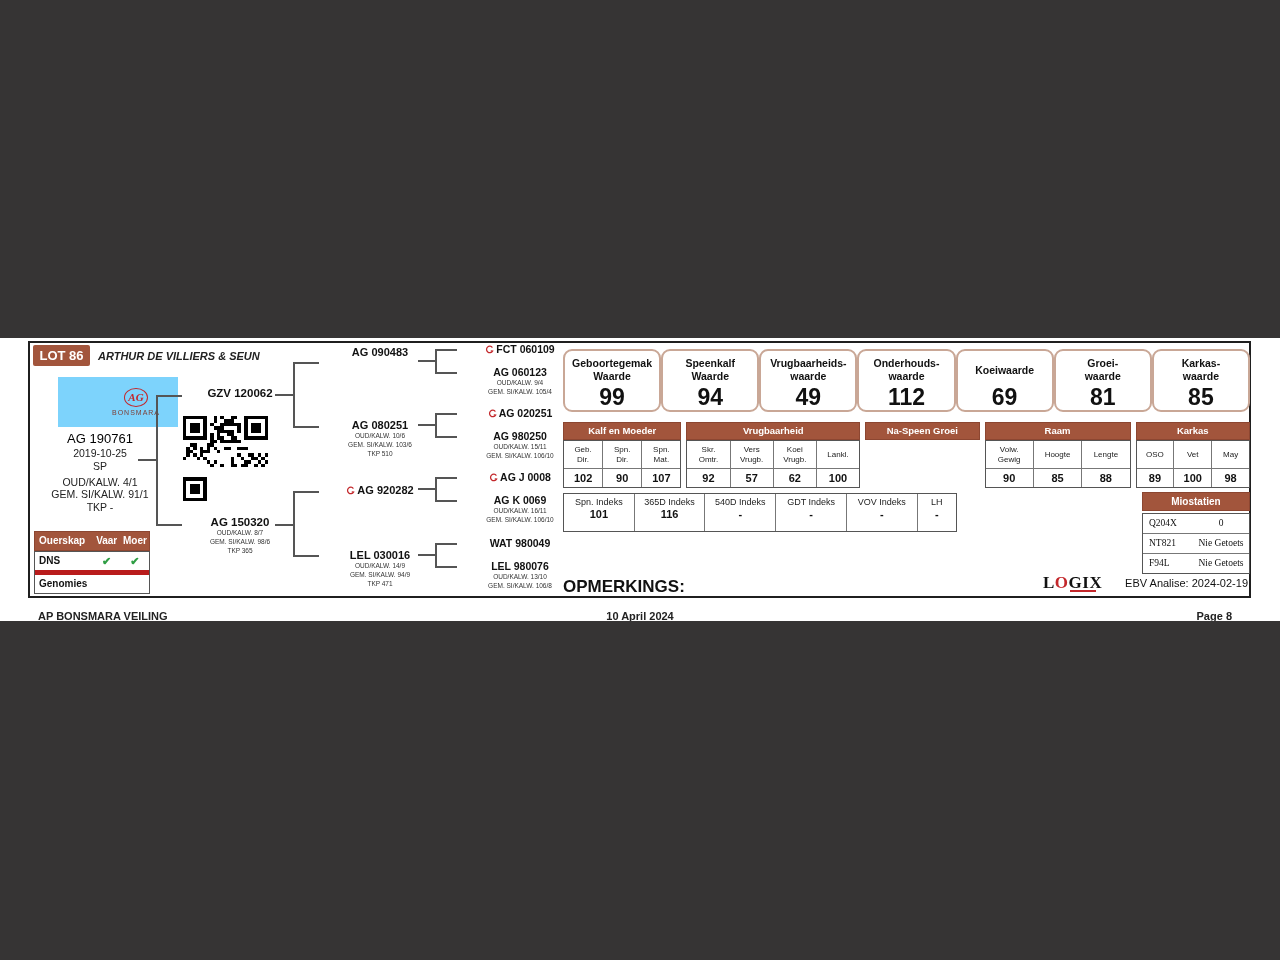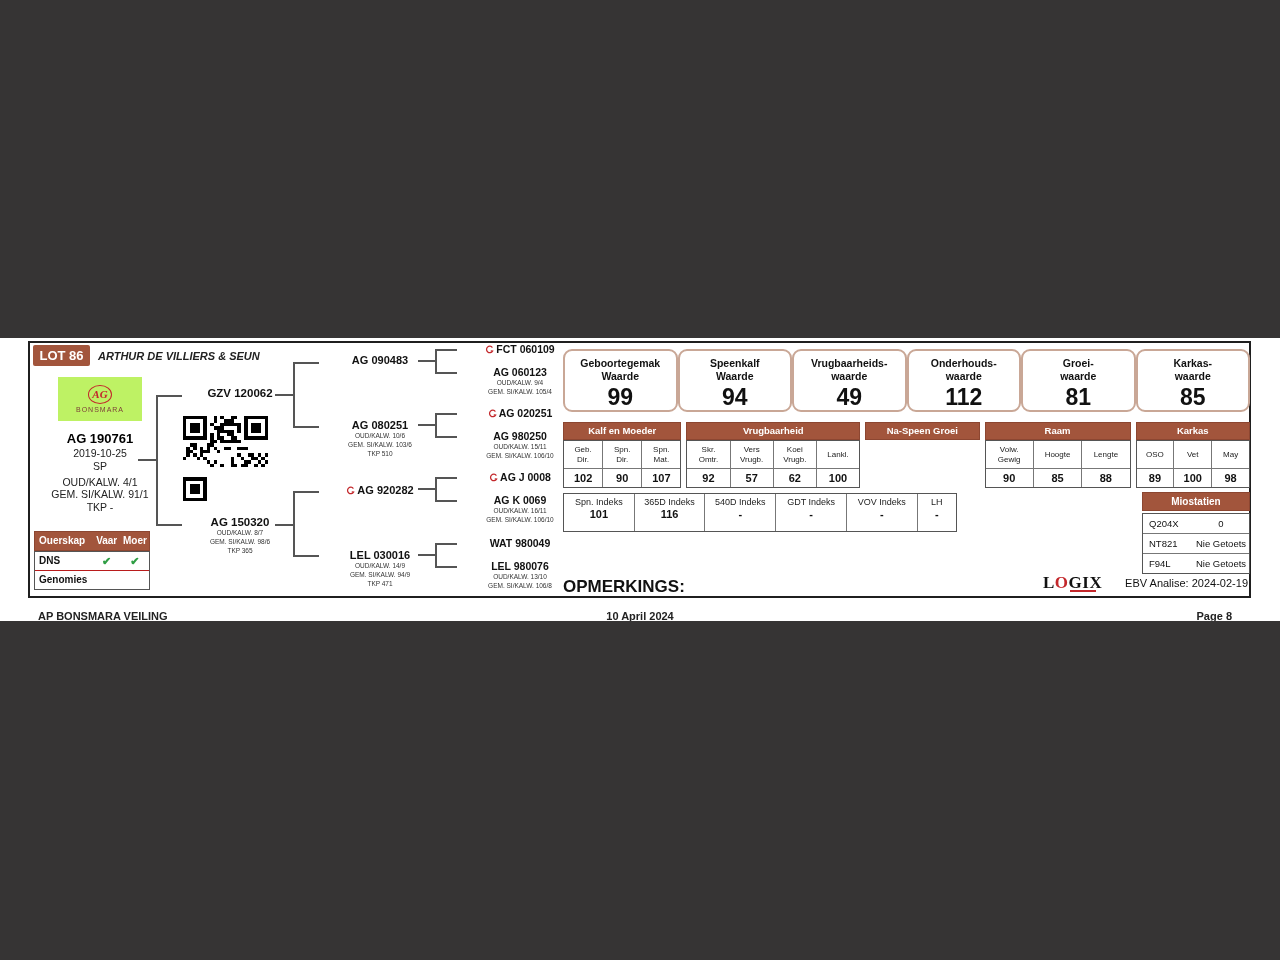--- a/index.html
+++ b/index.html
@@ -1,37 +1,37 @@
 <!DOCTYPE html>
 <html><head>
 <meta charset="utf-8">
 <style>
   html,body{margin:0;padding:0;}
   body{width:1280px;height:960px;background:#363434;font-family:"Liberation Sans",sans-serif;position:relative;overflow:hidden;}
   .page{position:absolute;left:0;top:338px;width:1280px;height:283px;background:#ffffff;}
   .card{position:absolute;left:28px;top:3px;width:1219px;height:253px;background:#fff;border:2px solid #1f1f1f;}
   .abs{position:absolute;}
-  .b{font-weight:bold;}
+  .b{font-weight:normal;}
   .ctr{text-align:center;}
   .line{position:absolute;background:#555;}
   
   .lotbadge{left:3px;top:2px;width:57px;height:21px;background:#a2553c;color:#fff;font-weight:bold;font-size:13px;line-height:21px;text-align:center;border-radius:2px;}
   .breeder{left:68px;top:7px;font-style:italic;font-weight:bold;font-size:11px;color:#222;}
-  .logo{left:28px;top:34px;width:84px;height:44px;background:#bef264;display:flex;flex-direction:column;align-items:center;justify-content:center;}
+  .logo{left:28px;top:34px;width:84px;height:50px;background:#7dd3fc;display:flex;flex-direction:column;align-items:center;justify-content:center;padding-left:36px;}
   .monogram{width:22px;height:17px;border:1.4px solid #c3272b;border-radius:50%;color:#c3272b;font-family:"Liberation Serif",serif;font-weight:bold;font-style:italic;font-size:11px;line-height:16px;text-align:center;}
   .logoword{font-size:7px;letter-spacing:1px;color:#7d4038;margin-top:2px;}
   .animal-id{left:0;top:88px;width:140px;font-size:13px;}
   .aline{left:0;width:140px;font-size:10.5px;color:#222;}
   
   .otable{left:4px;top:188px;width:116px;font-size:10px;}
   .ohead{display:flex;background:#a2553c;color:#fff;font-weight:bold;height:18px;line-height:18px;border:1px solid #8c4631;}
   .ohead span{text-align:center;}
   .obody{border:1.5px solid #555;background:#fff;}
   .orow{display:flex;height:18px;line-height:18px;}
-  .orow + .orow{border-top:1px solid #b91c1c;}
+  .orow + .orow{border-top:5px solid #b91c1c;}
   .olabel{flex:1.9;padding-left:4px;font-weight:bold;color:#111;}
   .ocheck{flex:1;text-align:center;color:#2f9e44;font-weight:bold;font-size:11px;}
   
   .ped-id{font-weight:bold;color:#111;}
   .sub{font-size:6.5px;line-height:9px;color:#333;}
   .studmark{display:inline-block;vertical-align:-1px;margin-right:2px;}
   
   .boxrow{left:533px;top:6px;width:687px;height:63px;display:flex;gap:0;}
   .vbox{flex:1;border:2px solid #c9a796;border-radius:9px;background:#fff;display:flex;flex-direction:column;align-items:center;padding-top:5px;}
   .vbox .lab{height:28px;display:flex;flex-direction:column;justify-content:center;align-items:center;font-weight:bold;font-size:10.5px;line-height:13px;color:#111;text-align:center;}
@@ -48,21 +48,21 @@
   
   .idx{left:533px;top:150px;width:392px;height:37px;display:flex;border:1.5px solid #555;background:#fff;}
   .icell{flex:1;display:flex;flex-direction:column;align-items:center;padding-top:3px;}
   .icell + .icell{border-left:1px solid #777;}
   .icell .ilab{font-size:9px;color:#222;}
   .icell .ival{font-weight:bold;font-size:11px;margin-top:1px;color:#111;}
   
   .mio{left:1112px;top:149px;width:108px;}
   .miohead{height:17px;line-height:17px;background:#a2553c;color:#fff;font-weight:bold;font-size:10px;text-align:center;border:1px solid #8c4631;}
   .miobody{border:1.5px solid #555;background:#fff;margin-top:2px;}
-  .miorow{display:flex;height:19px;line-height:19px;font-size:9.5px;color:#111;}
+  .miorow{display:flex;height:19px;line-height:19px;font-size:9.5px;color:#111;font-family:Liberation Serif, serif;}
   .miorow + .miorow{border-top:1px solid #777;}
   .miocode{width:44px;padding-left:6px;}
   .mioval{flex:1;text-align:center;}
   .opmerk{left:533px;top:234px;font-weight:bold;font-size:17px;color:#111;}
   .logix{left:1013px;top:230px;font-family:"Liberation Serif",serif;font-weight:bold;font-size:17px;letter-spacing:.5px;color:#111;}
   .logix .o{color:#c3272b;}
   .logixbar{left:1040px;top:247px;width:26px;height:2px;background:#c3272b;}
   .ebvdate{left:1075px;top:234px;width:143px;text-align:right;font-size:11px;color:#111;}
   
   .pfoot{position:absolute;top:272px;left:0;width:1280px;font-weight:bold;font-size:11px;color:#222;}
@@ -217,21 +217,21 @@
         <rect x="1" y="19" width="5" height="5" fill="#fff"></rect>
         <rect x="2" y="20" width="3" height="3" fill="#000"></rect>
       </svg>
     <div class="abs ctr" style="left:150px;top:173px;width:120px;">
       <div class="ped-id" style="font-size:11.5px;">AG 150320</div>
       <div class="sub">OUD/KALW. 8/7</div>
       <div class="sub">GEM. SI/KALW. 98/6</div>
       <div class="sub">TKP 365</div>
     </div>
 
-    <div class="abs ctr" style="left:295px;top:11px;width:110px;">
+    <div class="abs ctr" style="left:295px;top:3px;width:110px;">
       <div class="ped-id" style="font-size:11px;">AG 090483</div>
     </div>
     <div class="abs ctr" style="left:295px;top:76px;width:110px;">
       <div class="ped-id" style="font-size:11px;">AG 080251</div>
       <div class="sub">OUD/KALW. 10/6</div>
       <div class="sub">GEM. SI/KALW. 103/6</div>
       <div class="sub">TKP 510</div>
     </div>
     <div class="abs ctr" style="left:295px;top:141px;width:110px;">
       <div class="ped-id" style="font-size:11px;">
@@ -348,20 +348,27 @@
             <span>waarde</span>
           </div>
           <div class="val">49</div>
         </div>
       <div class="vbox">
           <div class="lab">
             <span>Onderhouds-</span>
             <span>waarde</span>
           </div>
           <div class="val">112</div>
+        </div>
+      <div class="vbox">
+          <div class="lab">
+            <span>Koeiwaarde</span>
+            <span></span>
+          </div>
+          <div class="val">69</div>
         </div>
       <div class="vbox">
           <div class="lab">
             <span>Groei-</span>
             <span>waarde</span>
           </div>
           <div class="val">81</div>
         </div>
       <div class="vbox">
           <div class="lab">

